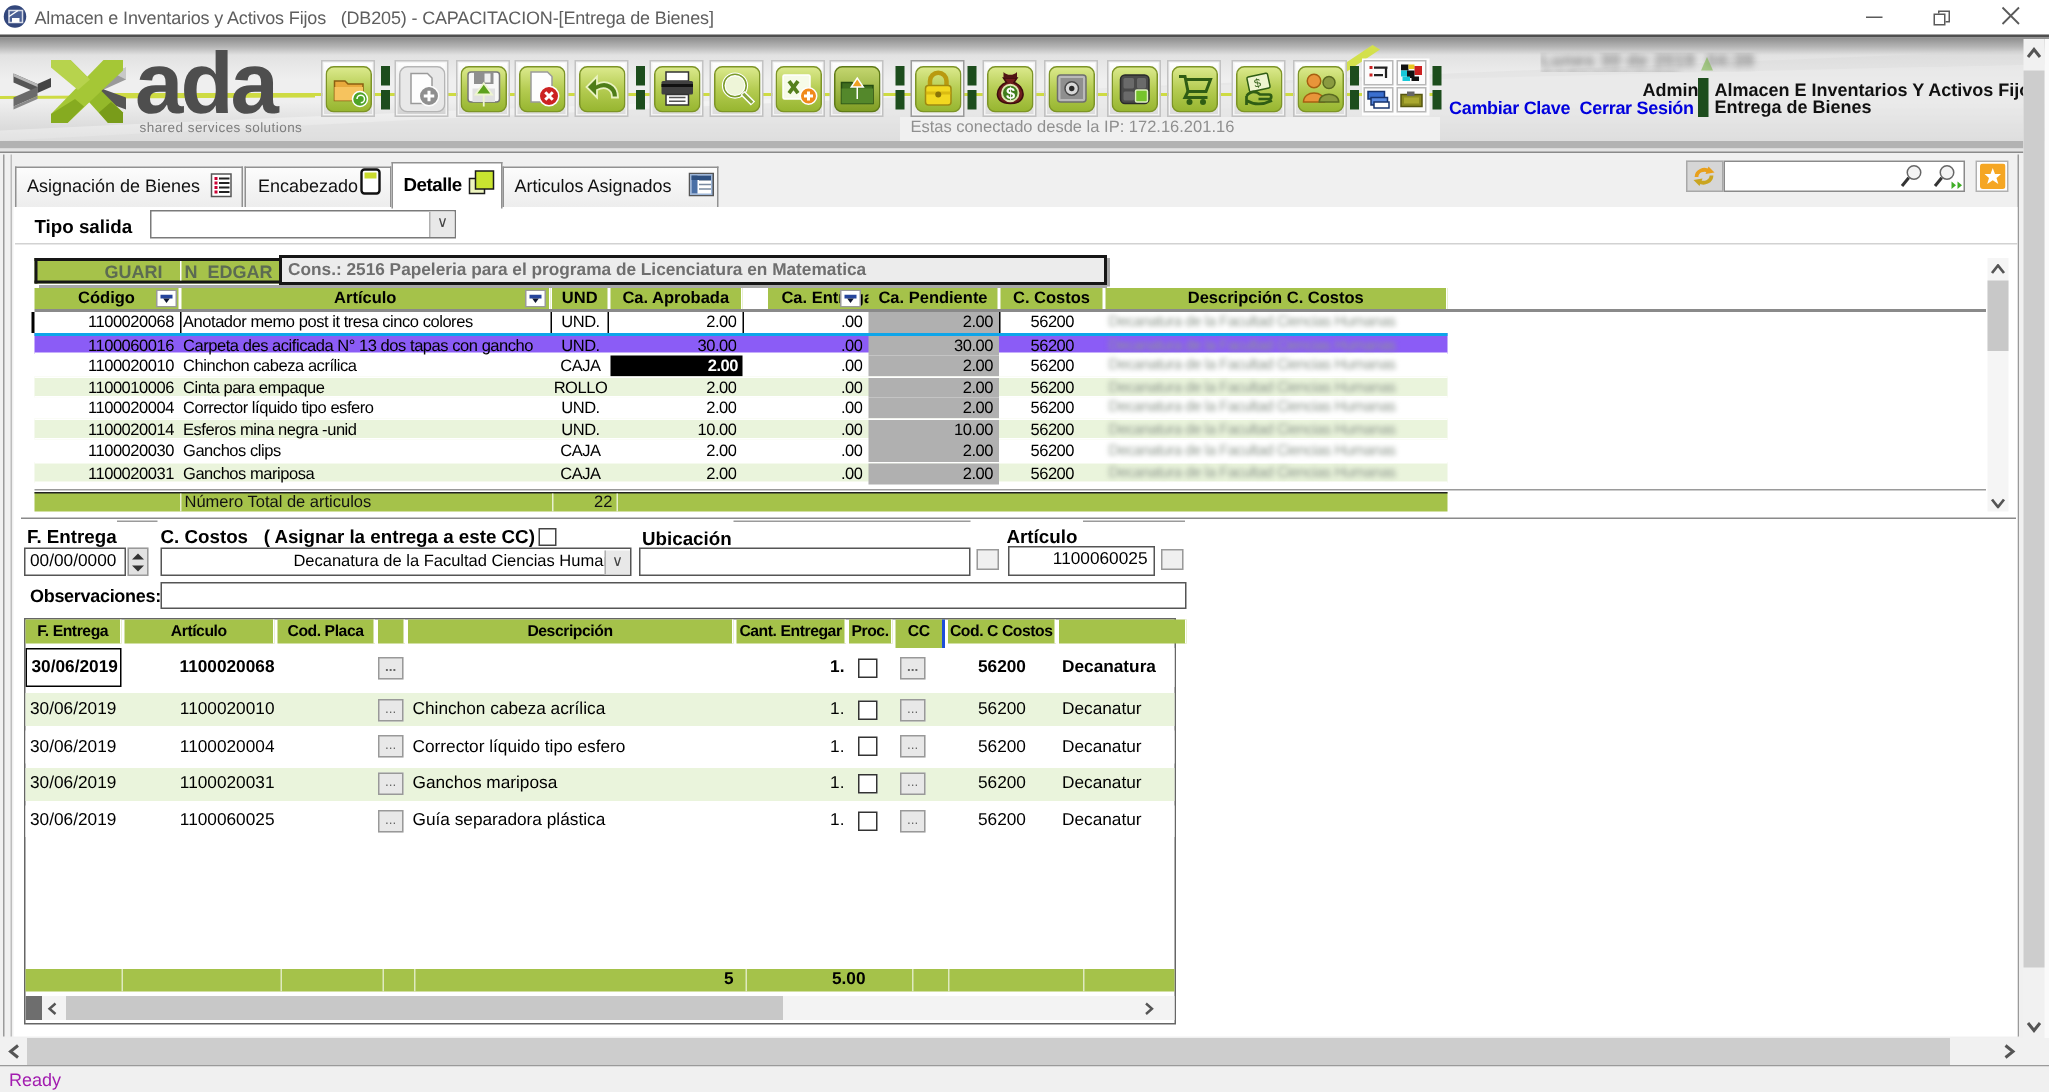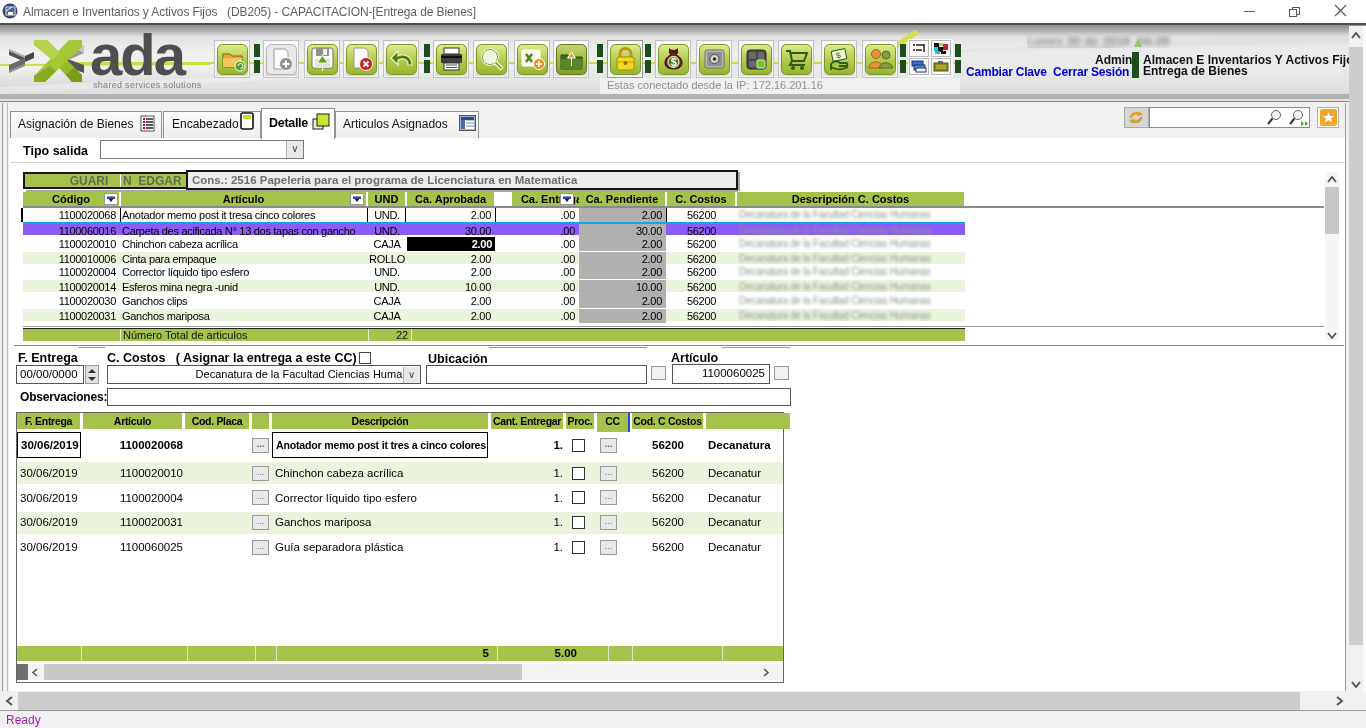--- a/index.html
+++ b/index.html
@@ -533,21 +533,20 @@
 <div class="abs grid-hdr" style="left:272px;top:413px;width:217px;height:16px;line-height:16px;border-right:1px solid #fff;overflow:hidden;">Descripción</div>
 <div class="abs grid-hdr" style="left:491px;top:413px;width:73px;height:16px;line-height:16px;border-right:1px solid #fff;overflow:hidden;">Cant. Entregar</div>
 <div class="abs grid-hdr" style="left:566px;top:413px;width:29px;height:16px;line-height:16px;border-right:1px solid #fff;overflow:hidden;">Proc.</div>
 <div class="abs grid-hdr" style="left:597px;top:413px;width:33px;height:32px;line-height:16px;border-right:2px solid #1d4ed8;overflow:hidden;">CC</div>
 <div class="abs grid-hdr" style="left:632px;top:413px;width:72px;height:16px;line-height:16px;border-right:1px solid #fff;overflow:hidden;">Cod. C Costos</div>
 <div class="abs grid-hdr" style="left:706px;top:413px;width:77px;height:16px;line-height:16px;border-right:1px solid #fff;overflow:hidden;text-align:left;padding-left:84px;">De</div>
 <div class="abs" style="left:17px;top:432px;width:766px;height:26px;background:#ffffff;font-size:11.5px;font-weight:bold;color:#000;">
 <div class="abs" style="left:0;top:0;width:64px;height:26px;border:1px solid #000;background:#fff;line-height:24px;padding-left:3px;">30/06/2019</div>
 <div class="abs" style="left:66px;top:0;width:100px;height:26px;line-height:26px;text-align:right;">1100020068</div>
 <div class="abs" style="left:235px;top:5.5px;width:17px;height:15px;background:#e8e8e8;border:1px solid #999;color:#666;font-size:9px;text-align:center;line-height:11px;">...</div>
-<div class="abs" style="left:255px;top:0;width:216px;height:26px;border:1px solid #000;background:#fff;line-height:24px;padding-left:3px;white-space:nowrap;overflow:hidden;font-size:10.6px;letter-spacing:-0.2px;">Anotador memo post it tres a cinco colores</div>
 <div class="abs" style="left:472px;top:0;width:74px;height:26px;line-height:26px;text-align:right;">1.</div>
 <div class="abs" style="left:555px;top:6.5px;width:13px;height:13px;background:#fff;border:1px solid #333;"></div>
 <div class="abs" style="left:583px;top:5.5px;width:17px;height:15px;background:#e8e8e8;border:1px solid #999;color:#666;font-size:9px;text-align:center;line-height:11px;">...</div>
 <div class="abs" style="left:615px;top:0;width:72px;height:26px;line-height:26px;text-align:center;">56200</div>
 <div class="abs" style="left:690px;top:0;width:76px;height:26px;line-height:26px;padding-left:1px;overflow:hidden;">Decanatura</div>
 </div>
 <div class="abs" style="left:17px;top:462px;width:766px;height:22px;background:#eaf4dc;font-size:11.5px;font-weight:normal;color:#000;">
 <div class="abs" style="left:0;top:0;width:64px;height:22px;line-height:22px;padding-left:3px;">30/06/2019</div>
 <div class="abs" style="left:66px;top:0;width:100px;height:22px;line-height:22px;text-align:right;">1100020010</div>
 <div class="abs" style="left:235px;top:3.5px;width:17px;height:15px;background:#e8e8e8;border:1px solid #999;color:#666;font-size:9px;text-align:center;line-height:11px;">...</div>

